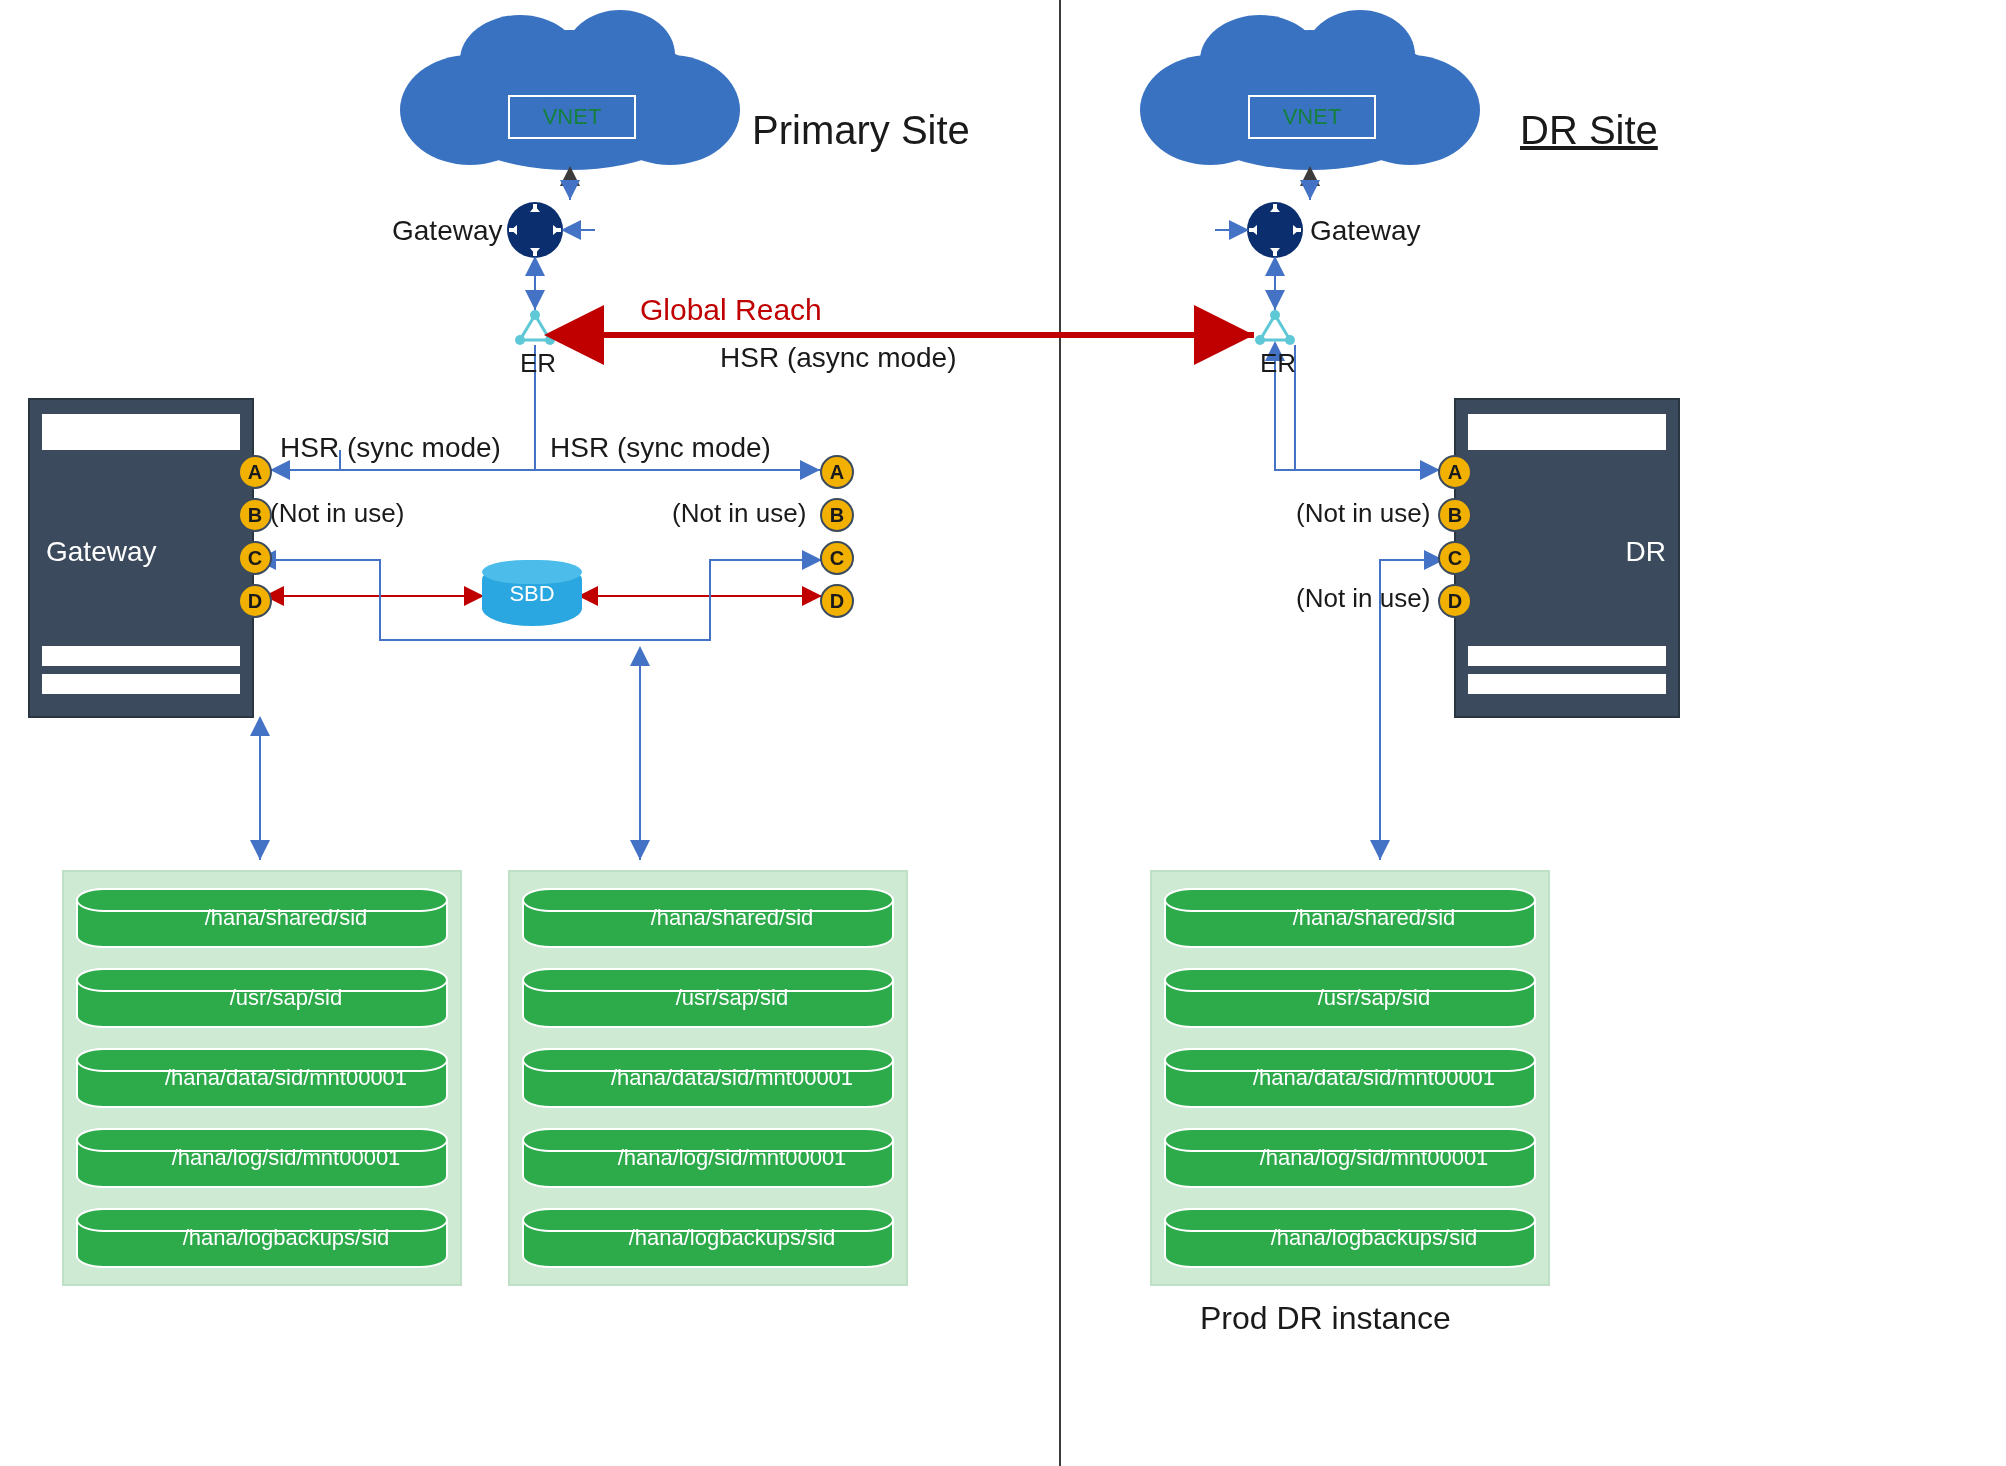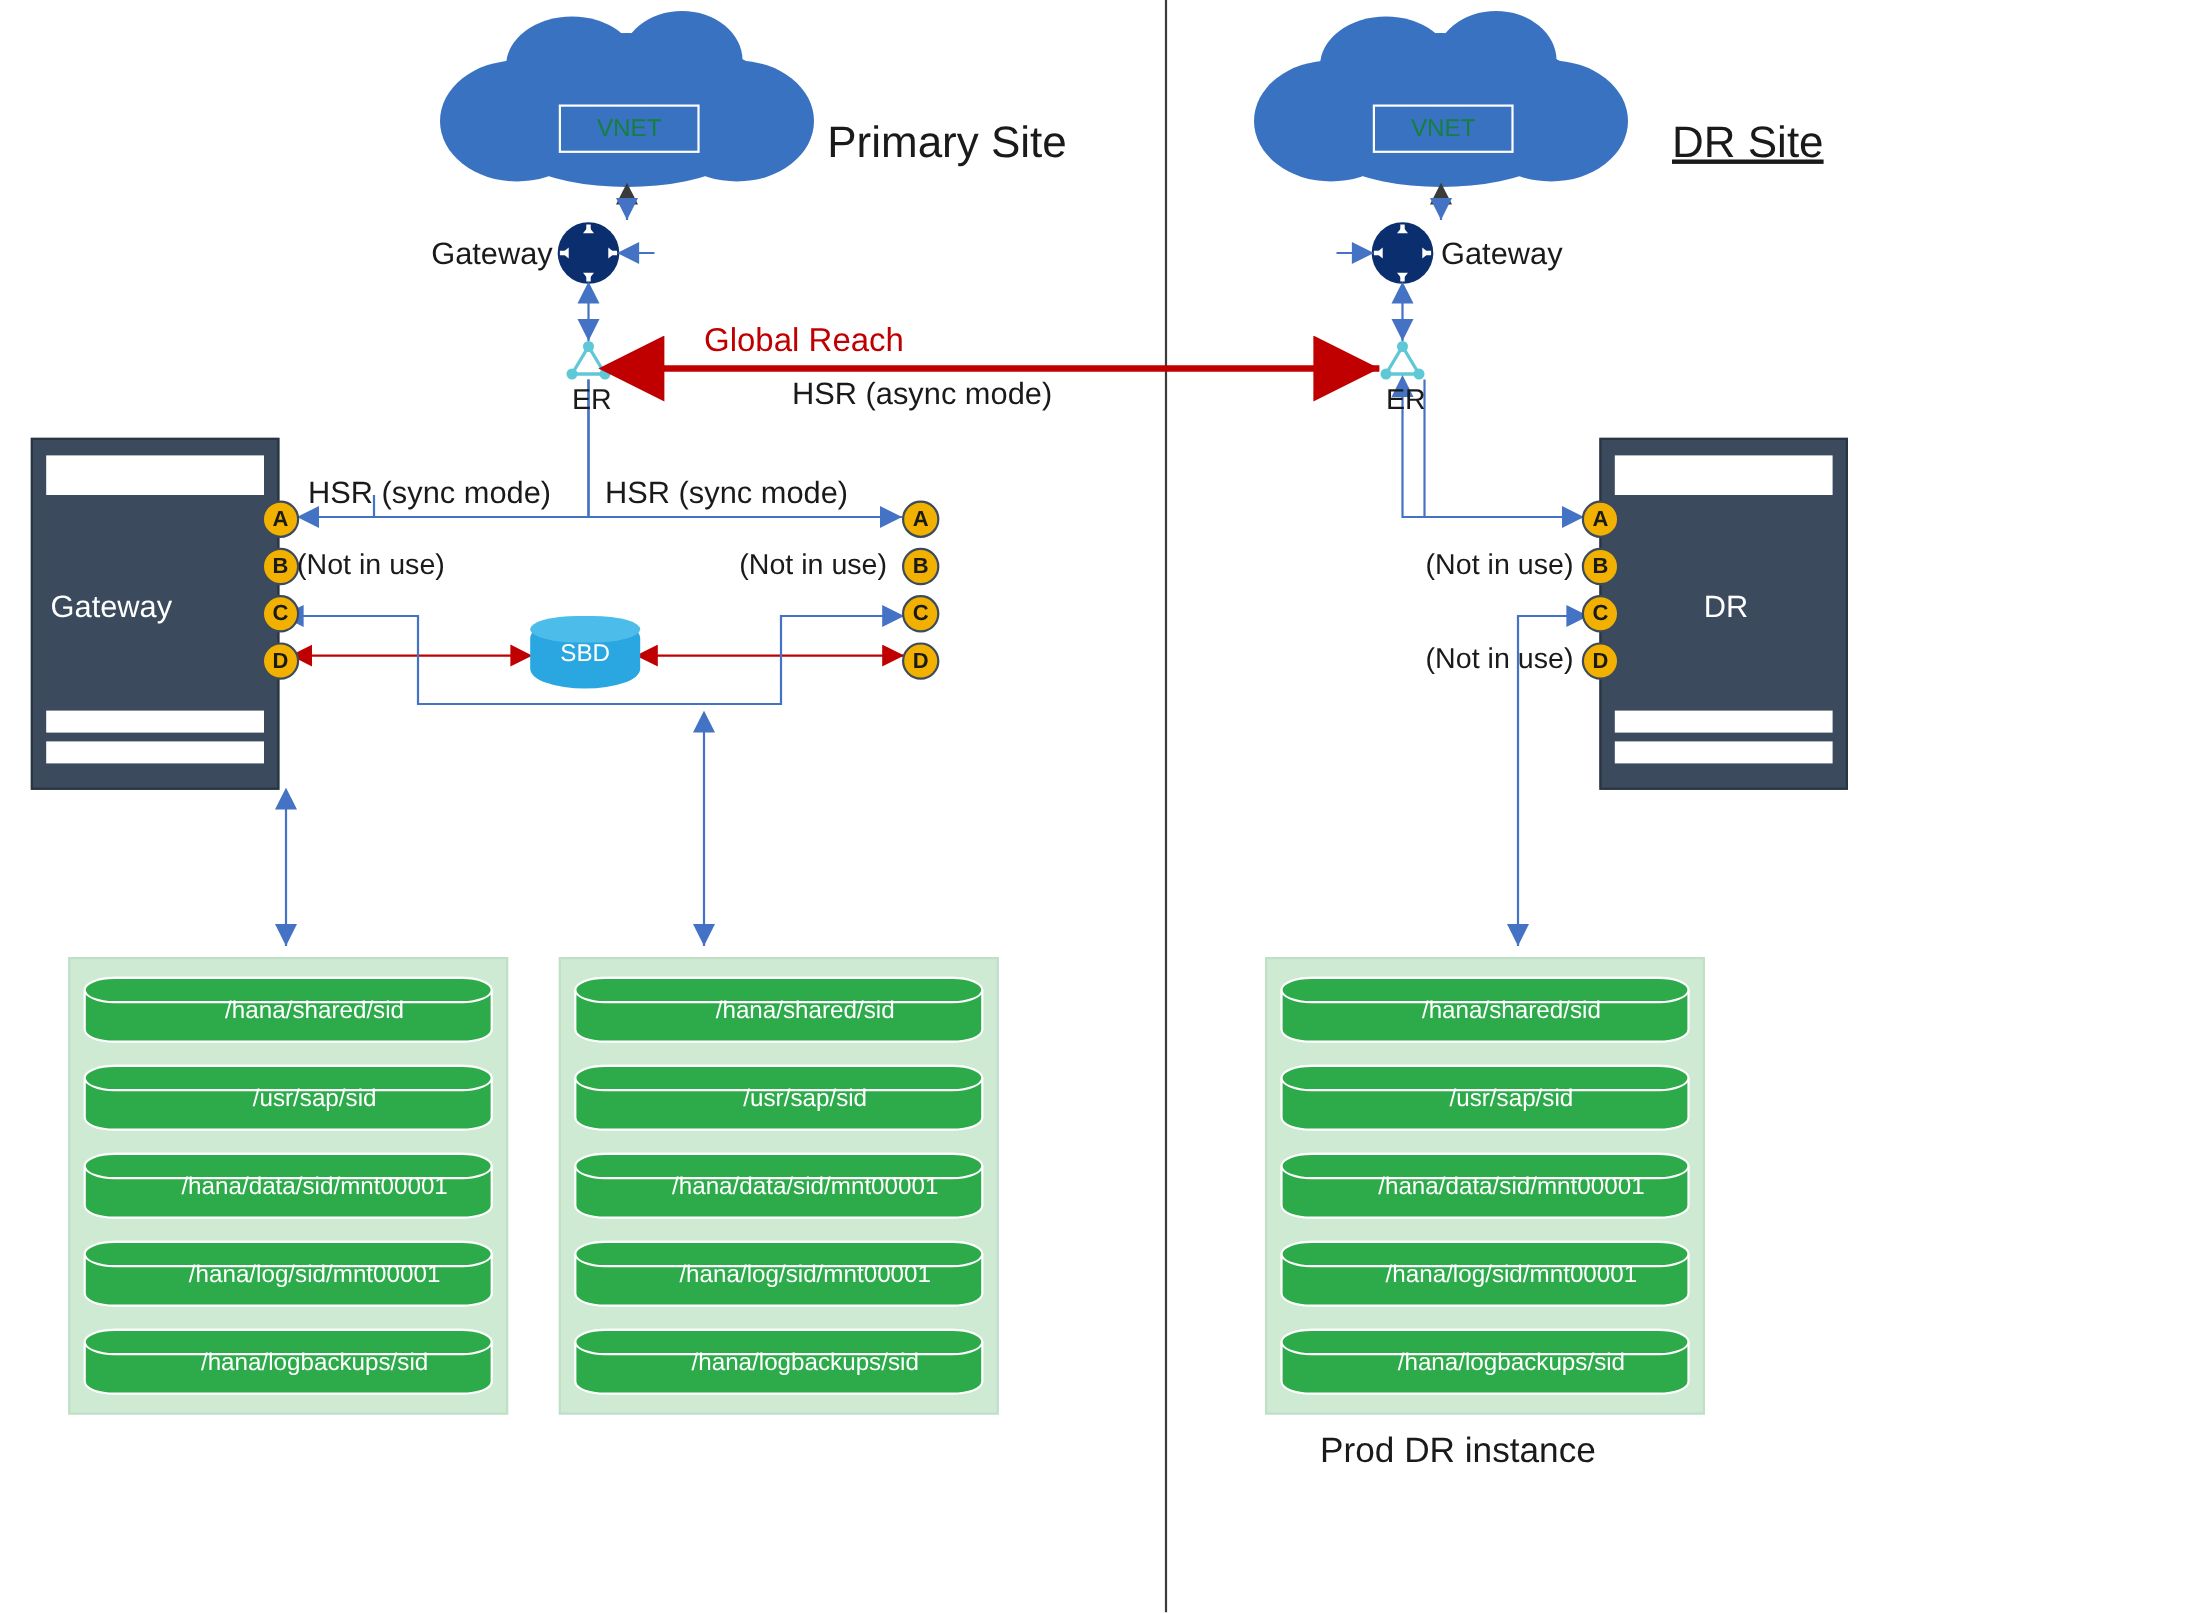--- a/index.html
+++ b/index.html
@@ -234,21 +234,21 @@
   <div class="abs port" style="left:238px; top:455px;">A</div>
   <div class="abs port" style="left:238px; top:498px;">B</div>
   <div class="abs port" style="left:238px; top:541px;">C</div>
   <div class="abs port" style="left:238px; top:584px;">D</div>
 
   <div class="abs port" style="left:820px; top:455px;">A</div>
   <div class="abs port" style="left:820px; top:498px;">B</div>
   <div class="abs port" style="left:820px; top:541px;">C</div>
   <div class="abs port" style="left:820px; top:584px;">D</div>
 
-  <div class="abs server" style="left:1454px; top:398px; height:320px;">
+  <div class="abs server" style="left:1454px; top:398px; height:320px;align-items:flex-end;">
     <div class="slot"></div>
     <div style="height:60px"></div>
     <div class="title" style="text-align:center">DR</div>
     <div style="flex:1"></div>
     <div class="slot short"></div>
     <div class="slot short"></div>
   </div>
   <div class="abs port" style="left:1438px; top:455px;">A</div>
   <div class="abs port" style="left:1438px; top:498px;">B</div>
   <div class="abs port" style="left:1438px; top:541px;">C</div>

